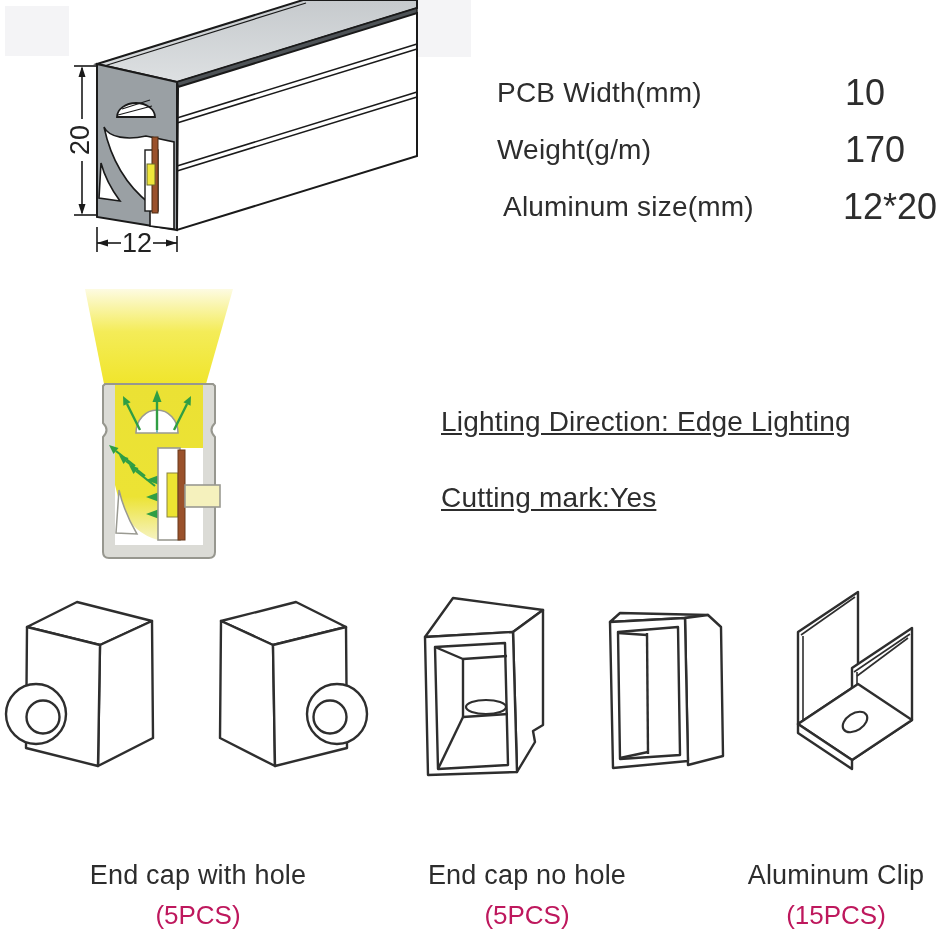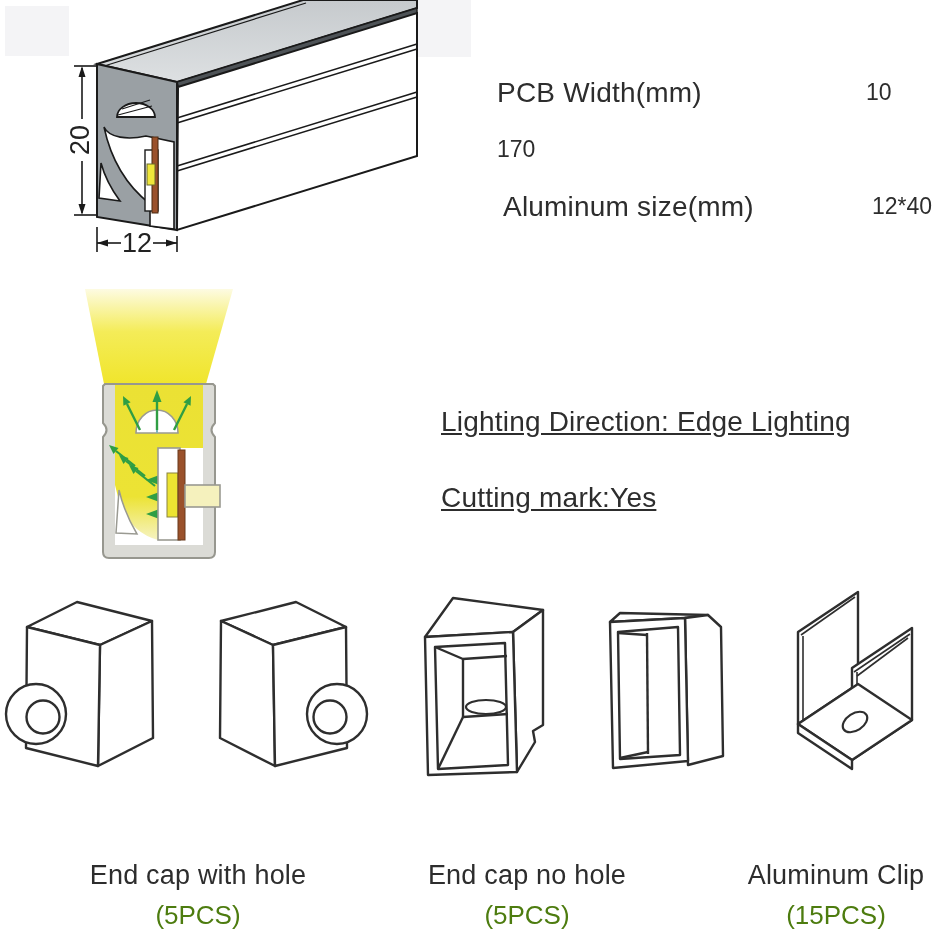--- a/index.html
+++ b/index.html
@@ -3,27 +3,27 @@
 <meta charset="utf-8">
 <style>
   html,body{margin:0;padding:0;background:#ffffff;}
   .canvas{
     position:relative;width:943px;height:934px;background:#ffffff;overflow:hidden;
     font-family:"Liberation Sans", sans-serif;color:#2d2d2d;
   }
   .patch{position:absolute;background:#f4f4f6;}
   .abs{position:absolute;}
   .spec-table{position:absolute;left:497px;top:64px;width:440px;}
-  .spec-row{display:flex;height:57px;align-items:center;gap:21px;}
+  .spec-row{display:flex;height:57px;align-items:center;}
   .spec-label{width:348px;font-size:28px;letter-spacing:.2px;}
-  .spec-value{font-size:23px;}
+  .spec-value{font-size:36px;}
   .light-line{position:absolute;left:441px;font-size:28px;letter-spacing:.2px;white-space:nowrap;text-decoration:underline;}
   .cap-caption{position:absolute;top:860px;width:244px;text-align:center;}
   .cap-name{font-size:27px;letter-spacing:.2px;}
-  .cap-qty{font-size:26px;margin-top:9px;color:#4d7c0f;}
+  .cap-qty{font-size:26px;margin-top:9px;color:#be185d;}
   svg{position:absolute;overflow:visible;}
   svg text{font-family:"Liberation Sans", sans-serif;fill:#222222;}
 </style>
 </head>
 <body>
 
 <div class="canvas">
 
   <div class="patch" style="left:5px;top:6px;width:64px;height:50px;"></div>
   <div class="patch" style="left:415px;top:0px;width:56px;height:57px;"></div>
@@ -81,25 +81,26 @@
     </g>
     <text x="82" y="252" text-anchor="middle" font-size="27">12</text>
   </svg>
 
   <div class="spec-table">
     <div class="spec-row">
       <span class="spec-label">PCB Width(mm)</span>
       <span class="spec-value">10</span>
     </div>
     <div class="spec-row">
+      <span class="spec-label">Weight(g/m)</span>
       <span class="spec-value">170</span>
     </div>
     <div class="spec-row">
       <span class="spec-label" style="padding-left:6px;">Aluminum size(mm)</span>
-      <span class="spec-value">12*40</span>
+      <span class="spec-value">12*20</span>
     </div>
   </div>
 
   <svg class="abs" style="left:78px;top:283px;" width="165" height="285" viewBox="0 0 165 285">
     <defs>
       <linearGradient id="beamGrad" x1="0" y1="0" x2="0" y2="1">
         <stop offset="0" stop-color="#fdfbe2"></stop>
           <stop offset="0.45" stop-color="#f4ec58"></stop>
           <stop offset="1" stop-color="#f0e52c"></stop>
       </linearGradient>

